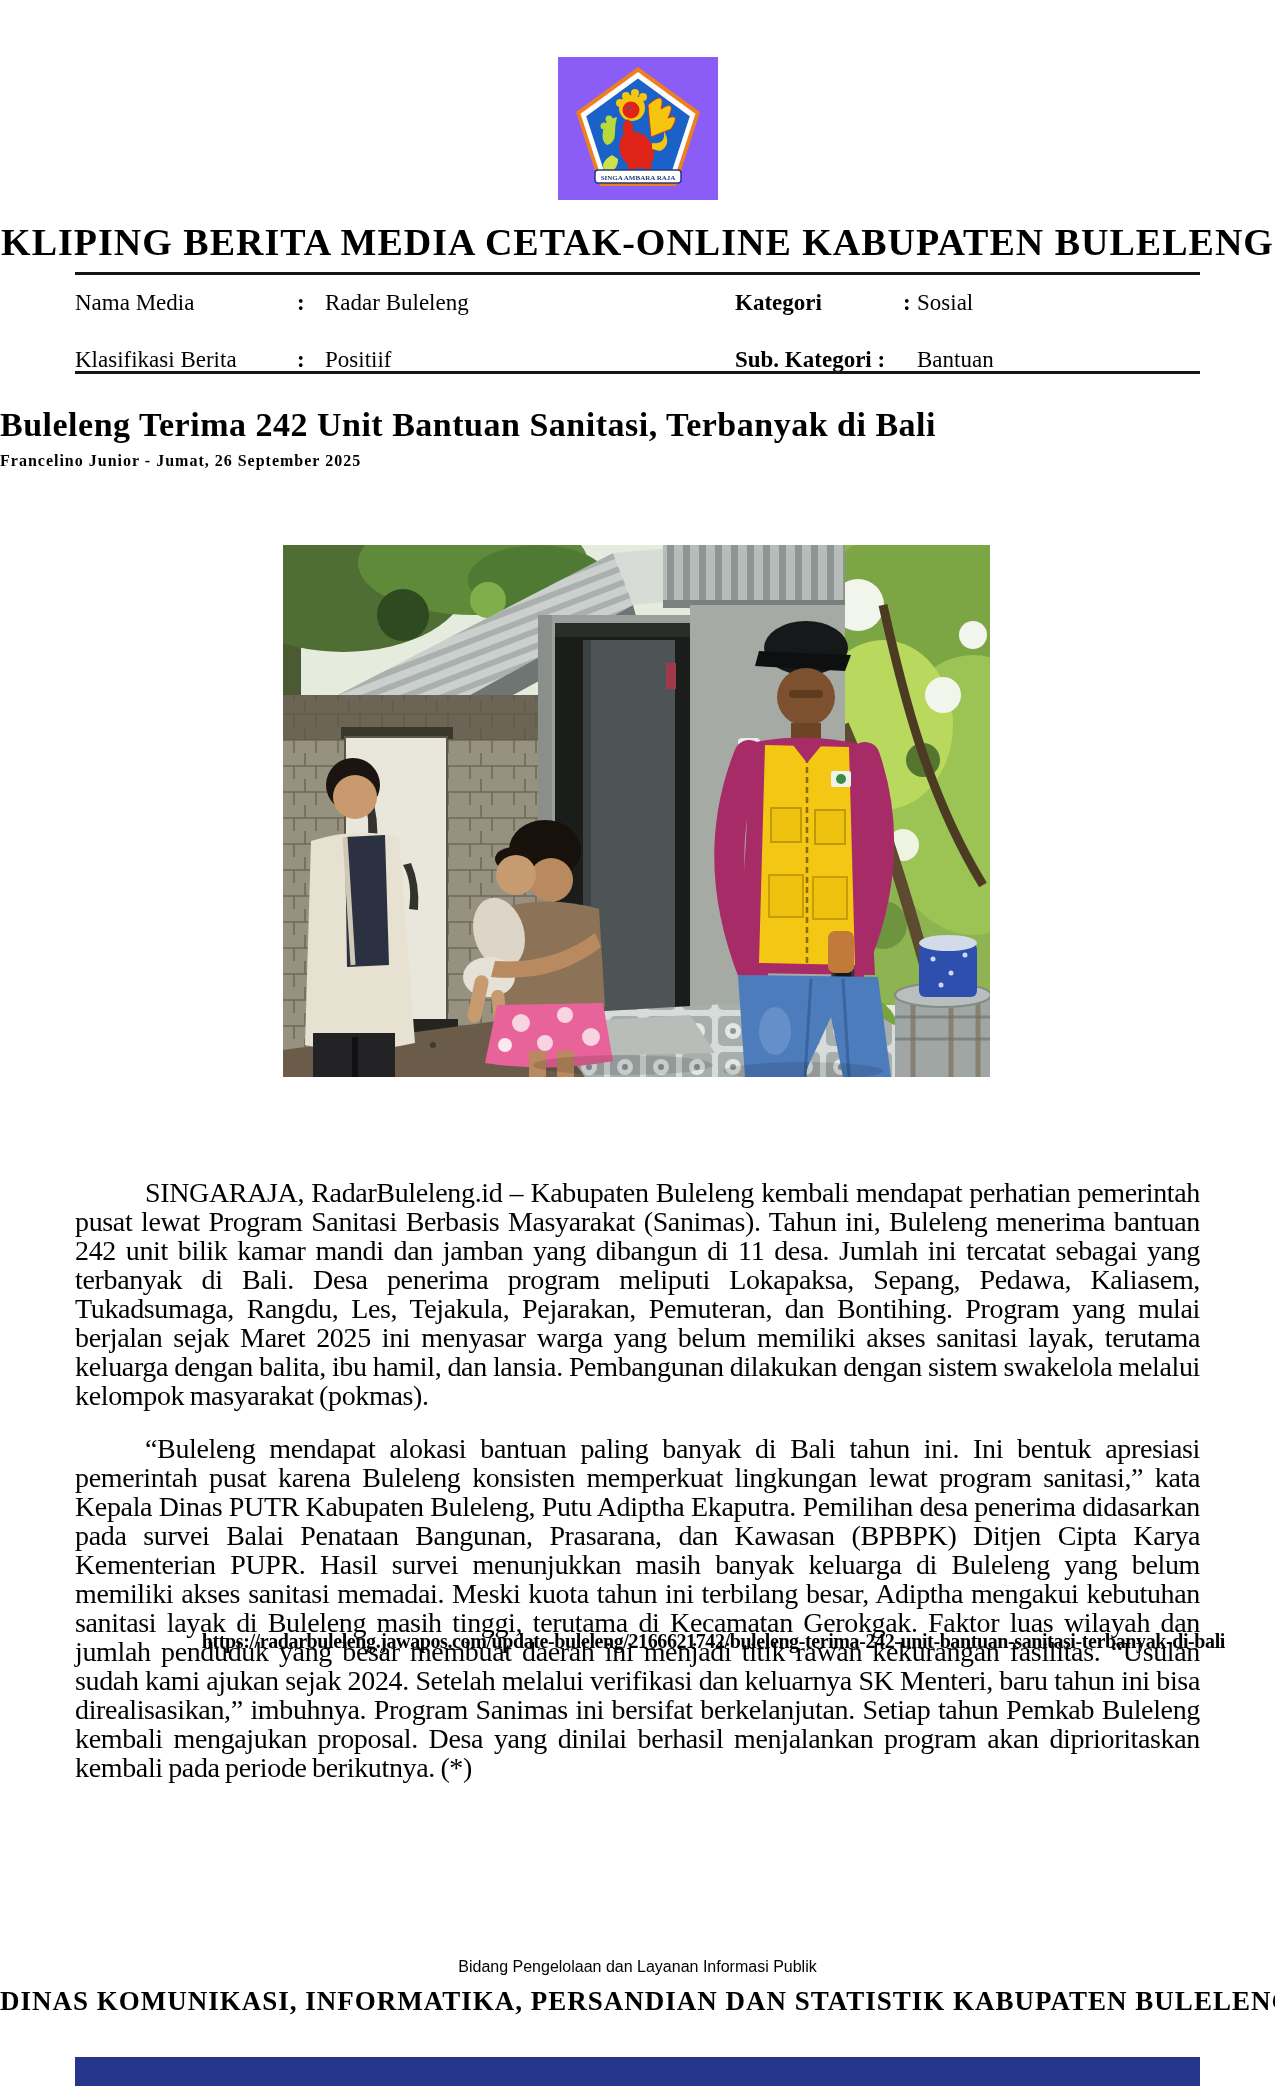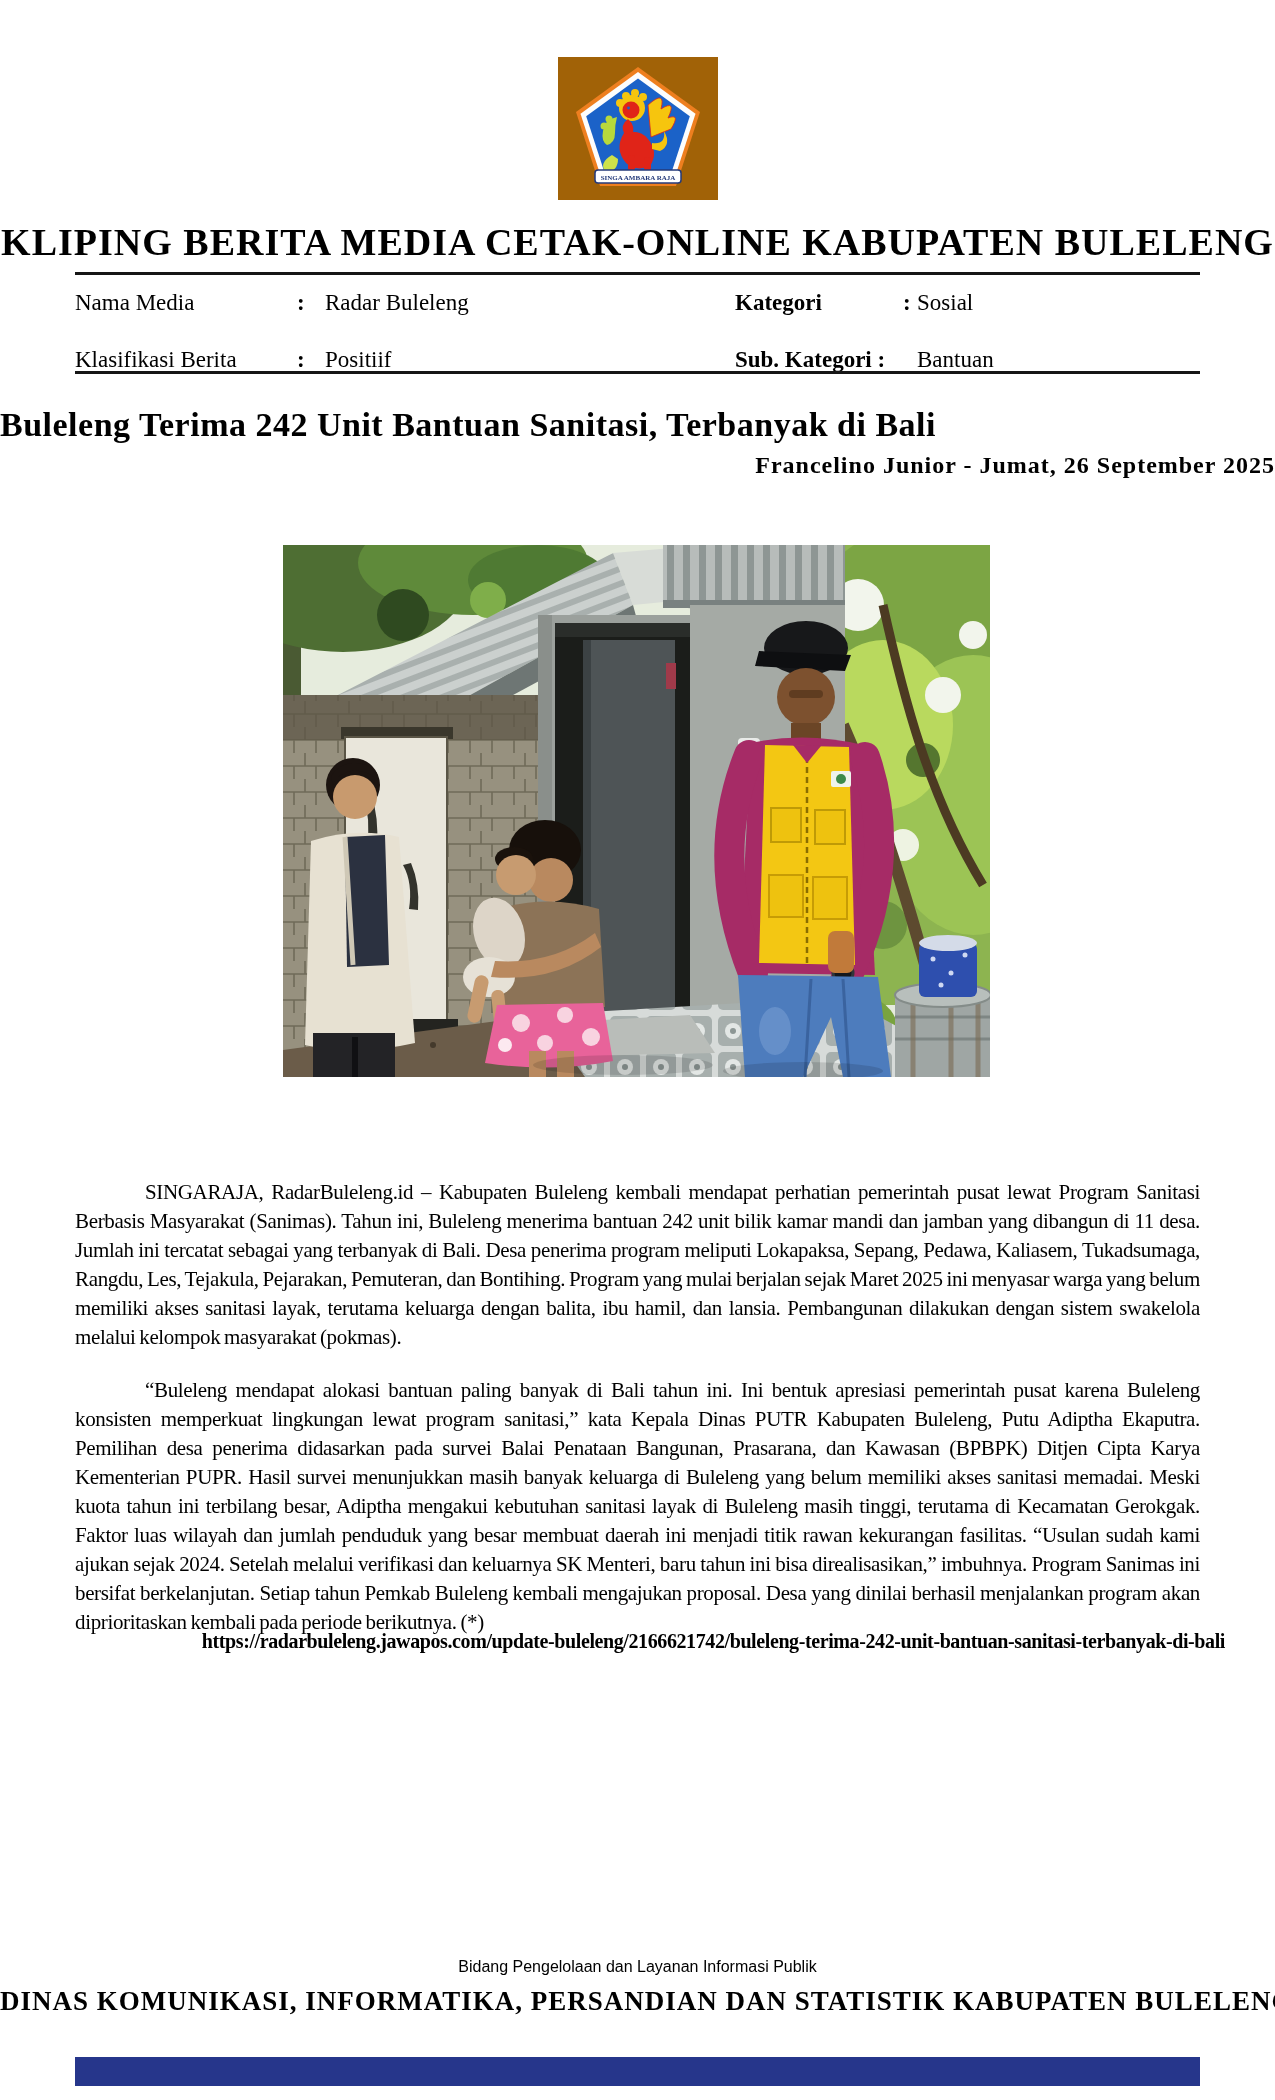--- a/index.html
+++ b/index.html
@@ -2,44 +2,44 @@
 <html><head>
 <meta charset="utf-8">
 <style>
   html,body{margin:0;padding:0;background:#ffffff;}
   .page{
     position:relative;width:1275px;height:2100px;background:#ffffff;overflow:hidden;
     font-family:"Liberation Serif", serif;color:#000;
   }
   
   .logo-wrap{position:absolute;left:558px;top:57px;width:160px;height:143px;
-    background:#a16207;display:flex;align-items:center;justify-content:center;}
+    background:#8b5cf6;display:flex;align-items:center;justify-content:center;}
   
   .doc-title{position:absolute;left:0;top:220px;width:1275px;text-align:center;
     font-size:38px;font-weight:bold;letter-spacing:1px;white-space:nowrap;}
   .rule{position:absolute;left:75px;width:1125px;height:3px;background:#161616;}
   .rule-1{top:272px;} .rule-2{top:371px;}
   
   .meta-row{position:absolute;left:75px;width:1125px;display:flex;font-size:23px;line-height:30px;}
   .meta-row-1{top:288px;} .meta-row-2{top:333px;margin-top:12px;}
   .m-label{width:222px;font-weight:normal;}
   .m-colon{width:28px;font-weight:bold;}
   .m-value{width:410px;}
   .m-label2{width:168px;font-weight:bold;}
   .m-colon2{width:14px;font-weight:bold;}
   .m-value2{flex:1;}
   
   .art-title{position:absolute;left:0;top:406px;width:1275px;
     font-size:34px;font-weight:bold;letter-spacing:.5px;white-space:nowrap;}
-  .art-byline{position:absolute;left:0;top:452px;width:1275px;text-align:right;
-    font-size:24px;font-weight:bold;letter-spacing:1px;}
+  .art-byline{position:absolute;left:0;top:452px;width:1275px;text-align:left;
+    font-size:16px;font-weight:bold;letter-spacing:1px;}
   .photo{position:absolute;left:283px;top:545px;width:707px;height:532px;overflow:hidden;}
   .photo svg{display:block;}
   .body-text{position:absolute;left:75px;top:1178px;width:1125px;
-    font-size:21px;line-height:29px;text-align:justify;
+    font-size:28px;line-height:29px;text-align:justify;
     letter-spacing:-.35px;word-spacing:-1.2px;}
   .body-text p{margin:0;text-indent:70px;}
   .body-text p + p{margin-top:24px;}
   .art-url{position:absolute;left:75px;top:1630px;width:1150px;
     font-size:20px;font-weight:bold;letter-spacing:-.4px;white-space:nowrap;cursor:pointer;text-align:right;}
   
   .footer-line1{position:absolute;left:0;top:1958px;width:1275px;text-align:center;
     font-family:"Liberation Sans", sans-serif;font-size:16px;}
   .footer-line2{position:absolute;left:0;top:1986px;width:1275px;text-align:center;
     font-size:27px;font-weight:bold;letter-spacing:1px;white-space:nowrap;}

